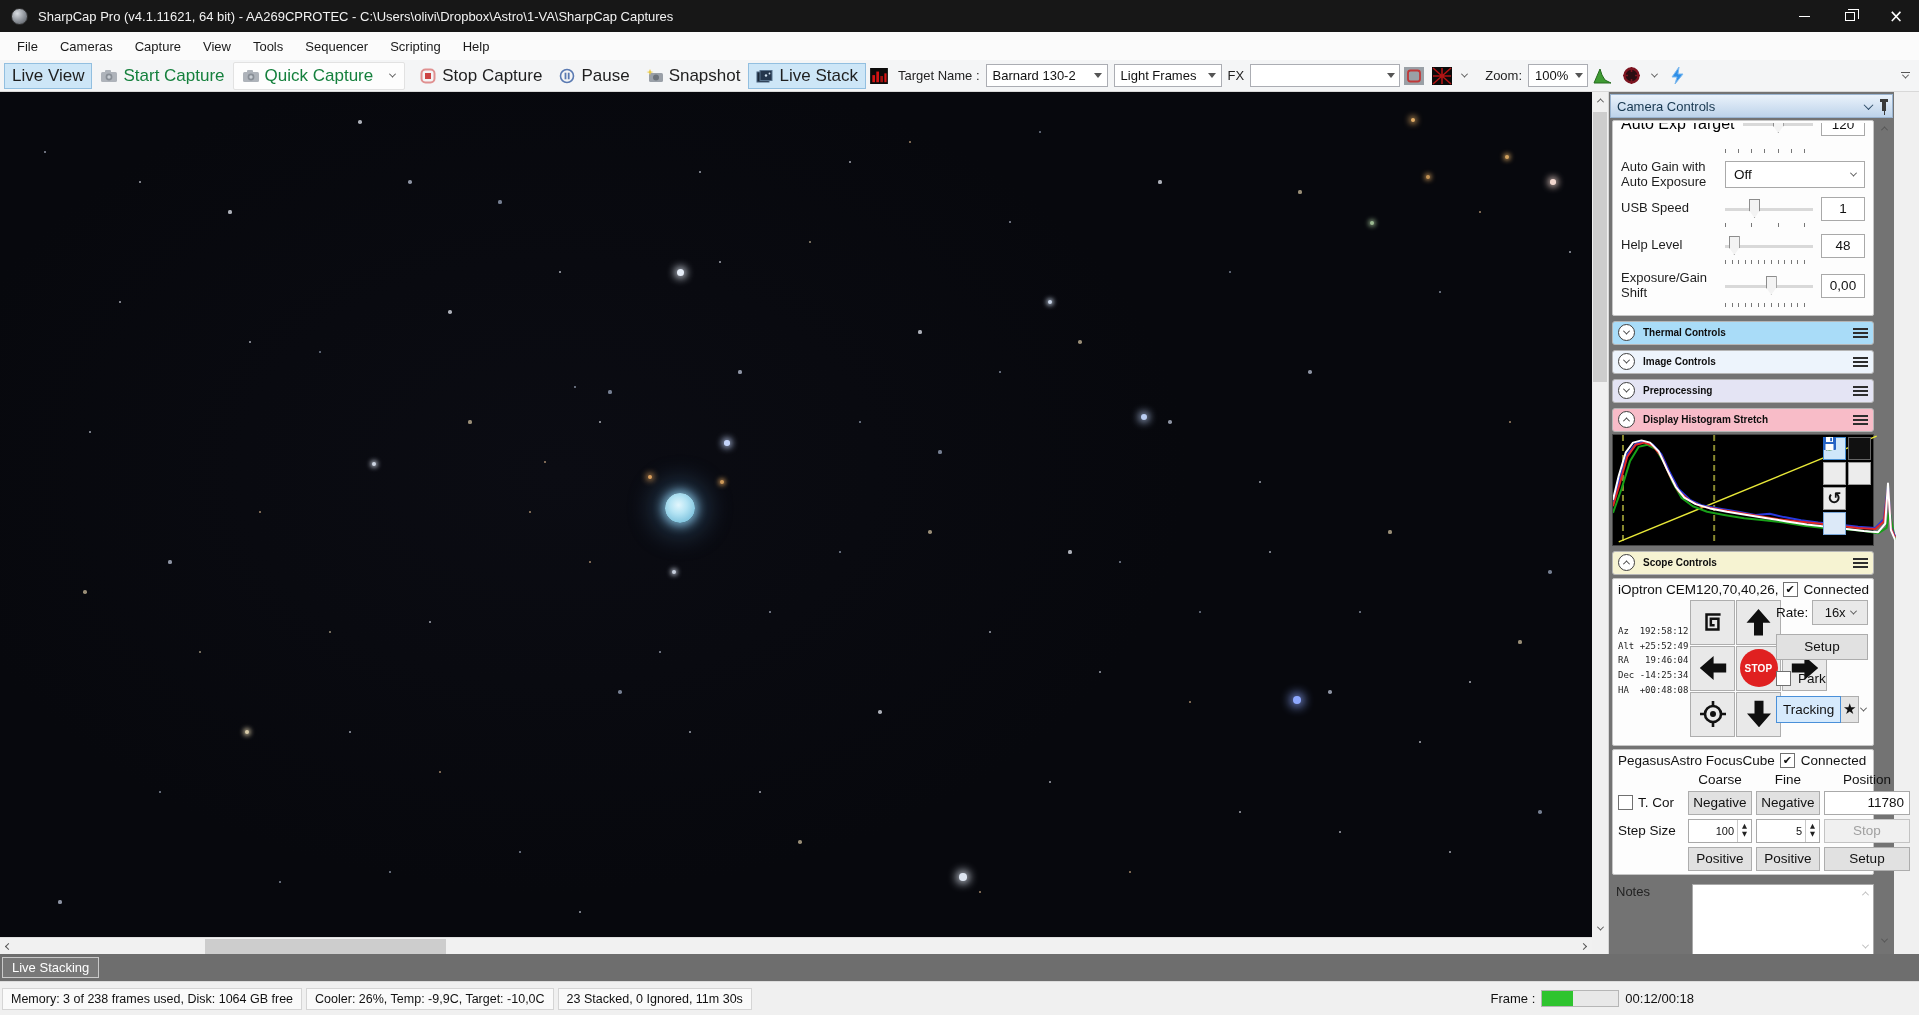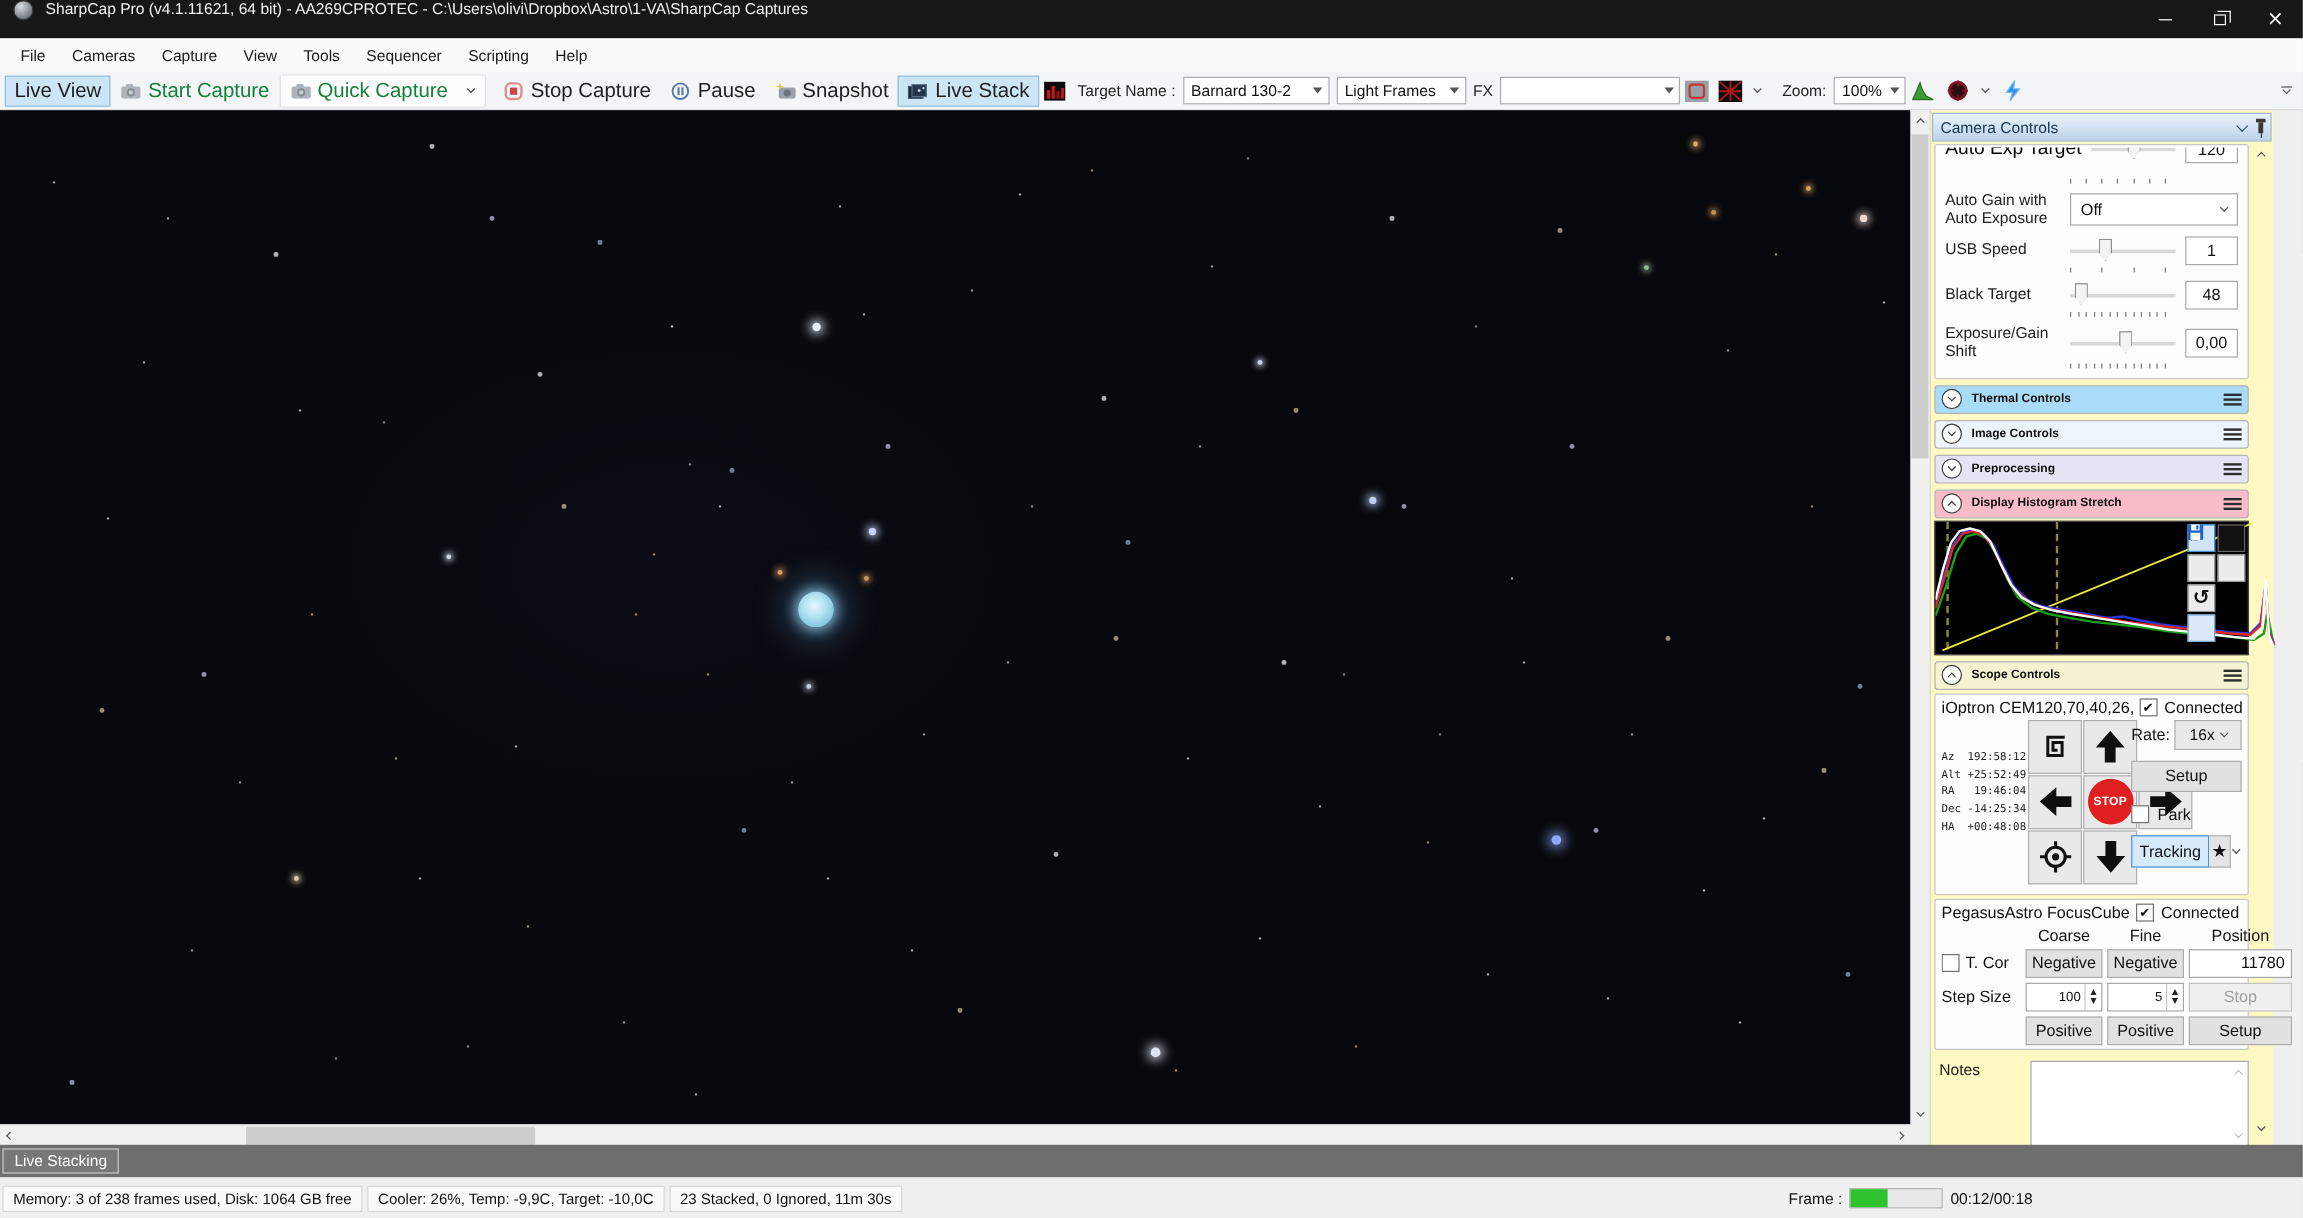--- a/index.html
+++ b/index.html
@@ -1,19 +1,19 @@
 <!DOCTYPE html>
 <html><head>
 <meta charset="utf-8">
 <style>
   * { box-sizing: border-box; margin: 0; padding: 0; }
   html,body { width:1919px; height:1015px; overflow:hidden; font-family:"Liberation Sans",sans-serif; background:#f0f0f0; }
 
   
-  .titlebar { position:absolute; left:0; top:0; width:1919px; height:32px; background:#171717; display:flex; align-items:flex-start; color:#fff; }
+  .titlebar { position:absolute; left:0; top:0; width:1919px; height:32px; background:#171717; display:flex; align-items:center; color:#fff; }
   .app-icon { width:17px; height:17px; border-radius:50%; margin:0 10px 0 11px;
     background:radial-gradient(circle at 35% 30%, #d9dde2, #8b9097 55%, #4c5158); border:1px solid #333; }
   .title-text { font-size:13px; color:#f2f2f2; white-space:nowrap; }
   .winbtns { margin-left:auto; display:flex; height:32px; }
   .winbtn { width:46px; height:32px; display:flex; align-items:center; justify-content:center; }
   .min-glyph { width:11px; height:1px; background:#fff; }
   .restore-glyph { width:10px; height:9px; border:1px solid #fff; position:relative; }
   .restore-glyph:before { content:""; position:absolute; left:2px; top:-4px; width:10px; height:9px; border:1px solid #fff; border-left:none; border-bottom:none; }
   .close-glyph { font-size:17px; line-height:1; color:#fff; font-family:"DejaVu Sans",sans-serif; }
 
@@ -60,21 +60,21 @@
   
   .tabbar { position:absolute; left:0; top:954px; width:1919px; height:27px; background:#6e6e6e; display:flex; align-items:center; }
   .tab { margin-left:2px; border:1px solid #c9c9c9; color:#fff; font-size:13px; padding:2px 9px; background:#787878; }
   .statusbar { position:absolute; left:0; top:981px; width:1919px; height:34px; background:#f0f0f0; border-top:1px solid #dcdcdc; display:flex; align-items:center; padding:0 2px; }
   .seg { background:#fafafa; border:1px solid #d5d5d5; font-size:12.5px; color:#111; padding:3px 8px; margin-right:4px; white-space:nowrap; }
   .frame-group { position:absolute; right:225px; display:flex; align-items:center; gap:6px; font-size:13px; color:#111; }
   .pbar { width:78px; height:17px; border:1px solid #b6b6b6; background:#e8e8e8; position:relative; }
   .pbar .fill { position:absolute; left:0; top:0; bottom:0; background:#2fc42f; }
 
   
-  .sidepanel { position:absolute; left:1608px; top:92px; width:286px; height:862px; background:#fef9c3; border-left:1px solid #d5d5d5; }
+  .sidepanel { position:absolute; left:1608px; top:92px; width:286px; height:862px; background:#737373; border-left:1px solid #d5d5d5; }
   .panel-header { position:absolute; left:1px; top:2px; right:1px; height:24px;
     background:linear-gradient(#eaf2fb,#bdd3ea); border:1px solid #9ab4d0; display:flex; align-items:center; padding:0 6px; }
   .panel-title { font-size:13px; color:#17374f; flex:1; }
   .pin { width:4px; height:9px; background:#3a3a3a; position:relative; margin-left:10px; }
   .pin:before { content:""; position:absolute; left:-2px; top:-3px; width:8px; height:3px; background:#3a3a3a; }
   .pin:after { content:""; position:absolute; left:1.5px; bottom:-4px; width:1px; height:4px; background:#3a3a3a; }
   .pscroll { position:absolute; right:1px; top:28px; bottom:6px; width:17px; }
   .pscroll .sb-arrow { position:absolute; left:0; width:17px; height:16px; display:flex; align-items:center; justify-content:center; }
   .panel-body { position:absolute; left:3px; top:28px; right:20px; bottom:6px; }
 
@@ -496,21 +496,21 @@
         <div class="cvalue">1</div>
       </div>
       <div class="ticks">
           <span></span>
           <span></span>
           <span></span>
           <span></span>
         </div>
 
       <div class="crow">
-        <div class="clabel">Black Target</div>
+        <div class="clabel">Help Level</div>
         <div class="slider">
           <div class="track"></div>
             <div class="thumb" style="left: 10%;"></div>
         </div>
         <div class="cvalue">48</div>
       </div>
       <div class="ticks">
           <span></span>
           <span></span>
           <span></span>

